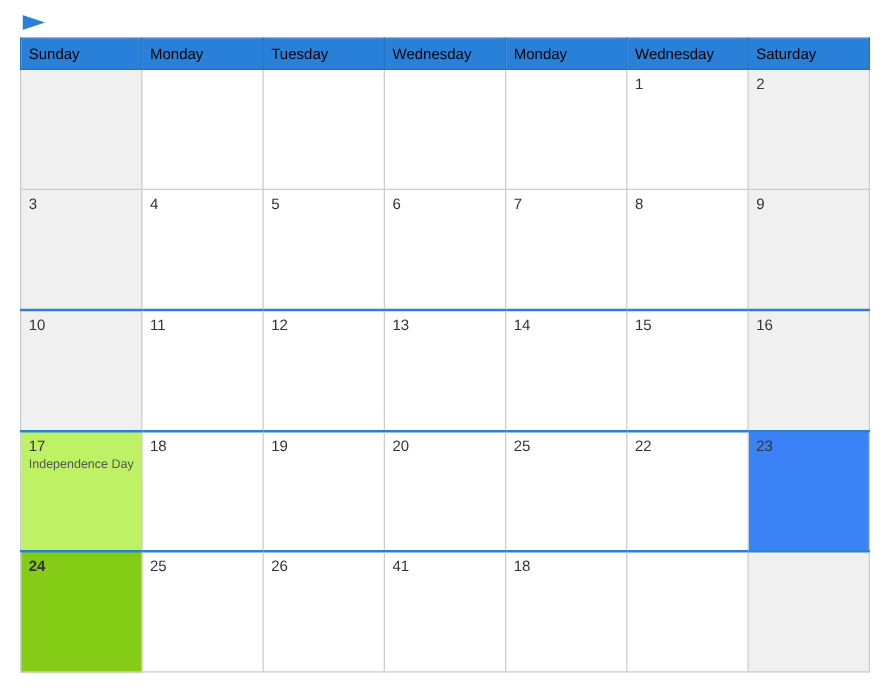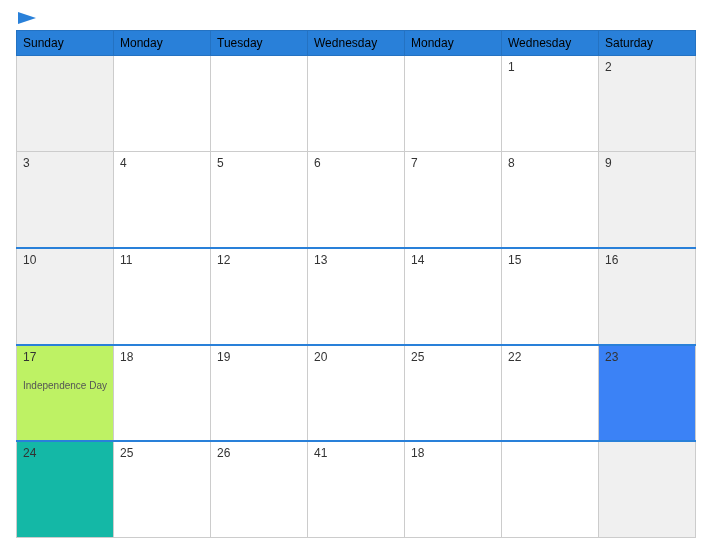--- a/index.html
+++ b/index.html
@@ -96,21 +96,21 @@
     }
     .day-num {
       font-size: 12px;
       color: #333;
       display: block;
     }
     .event-label {
       font-size: 10px;
       color: #555;
       display: block;
-      margin-top: 16px;
+      margin-top: 2px;
     }
     .weekend-cell {
       background: #f0f0f0;
     }
     
     .blue-top td {
       border-top: 2px solid #2980d9 !important;
     }
   </style>
 </head>
@@ -225,21 +225,21 @@
             <span class="day-num">25</span>
           </td>
           <td>
             <span class="day-num">22</span>
           </td>
           <td class="weekend-cell" style="background: #3b82f6;">
             <span class="day-num">23</span>
           </td>
         </tr>
         <tr class="blue-top">
-          <td class="weekend-cell" style="background: #14b8a6;">
+          <td class="weekend-cell" style="background: #84cc16; font-weight: bold;">
             <span class="day-num">24</span>
           </td>
           <td>
             <span class="day-num">25</span>
           </td>
           <td>
             <span class="day-num">26</span>
           </td>
           <td>
             <span class="day-num">41</span>

